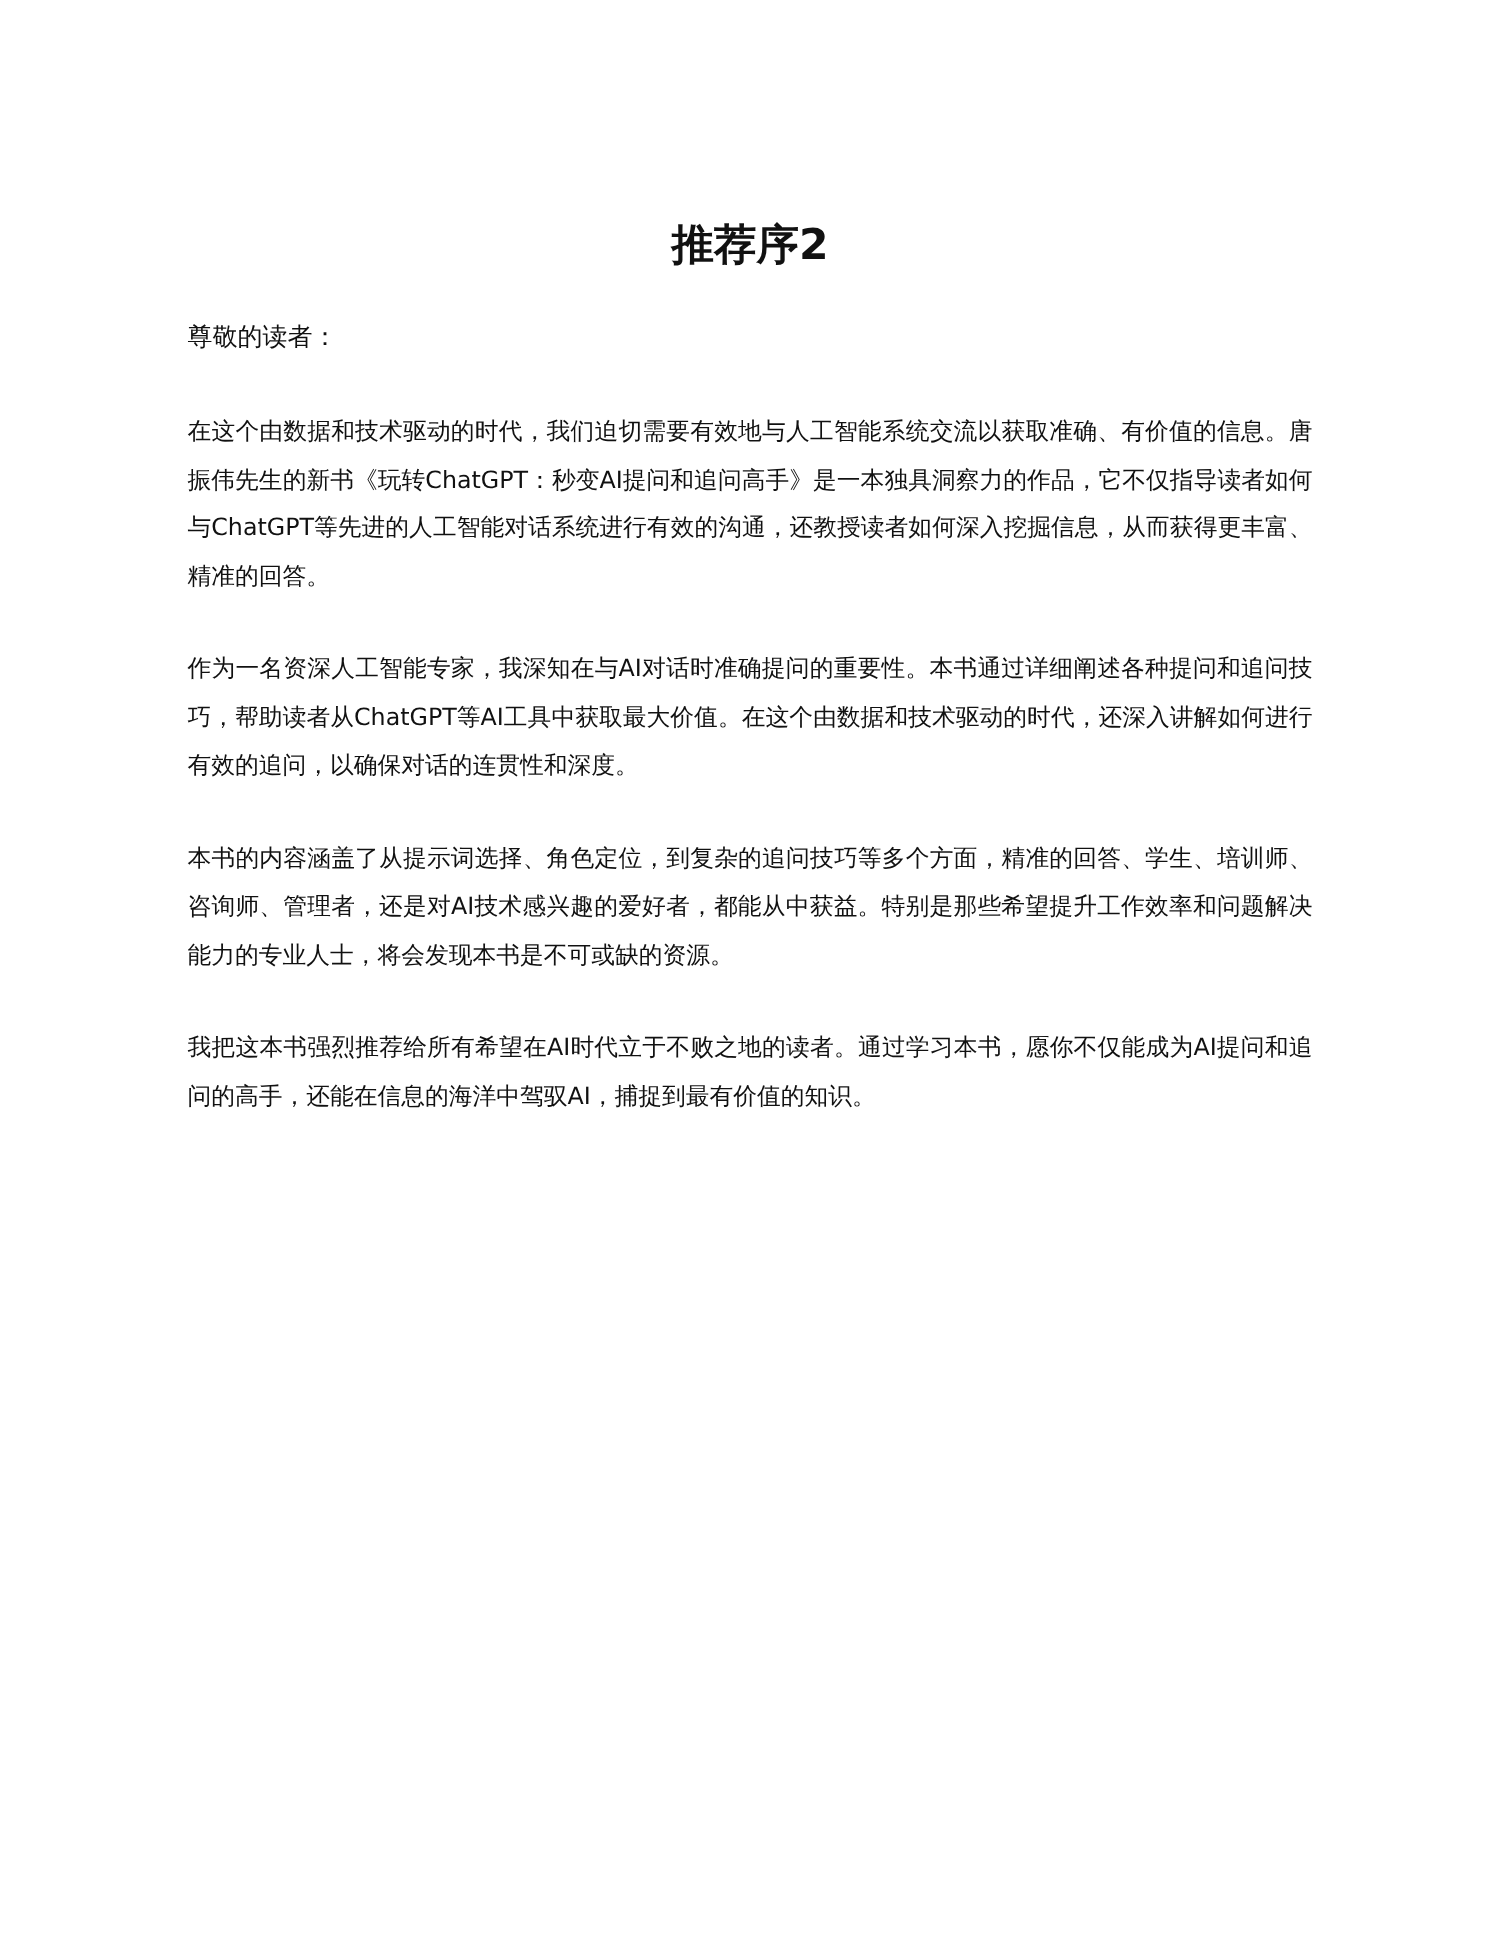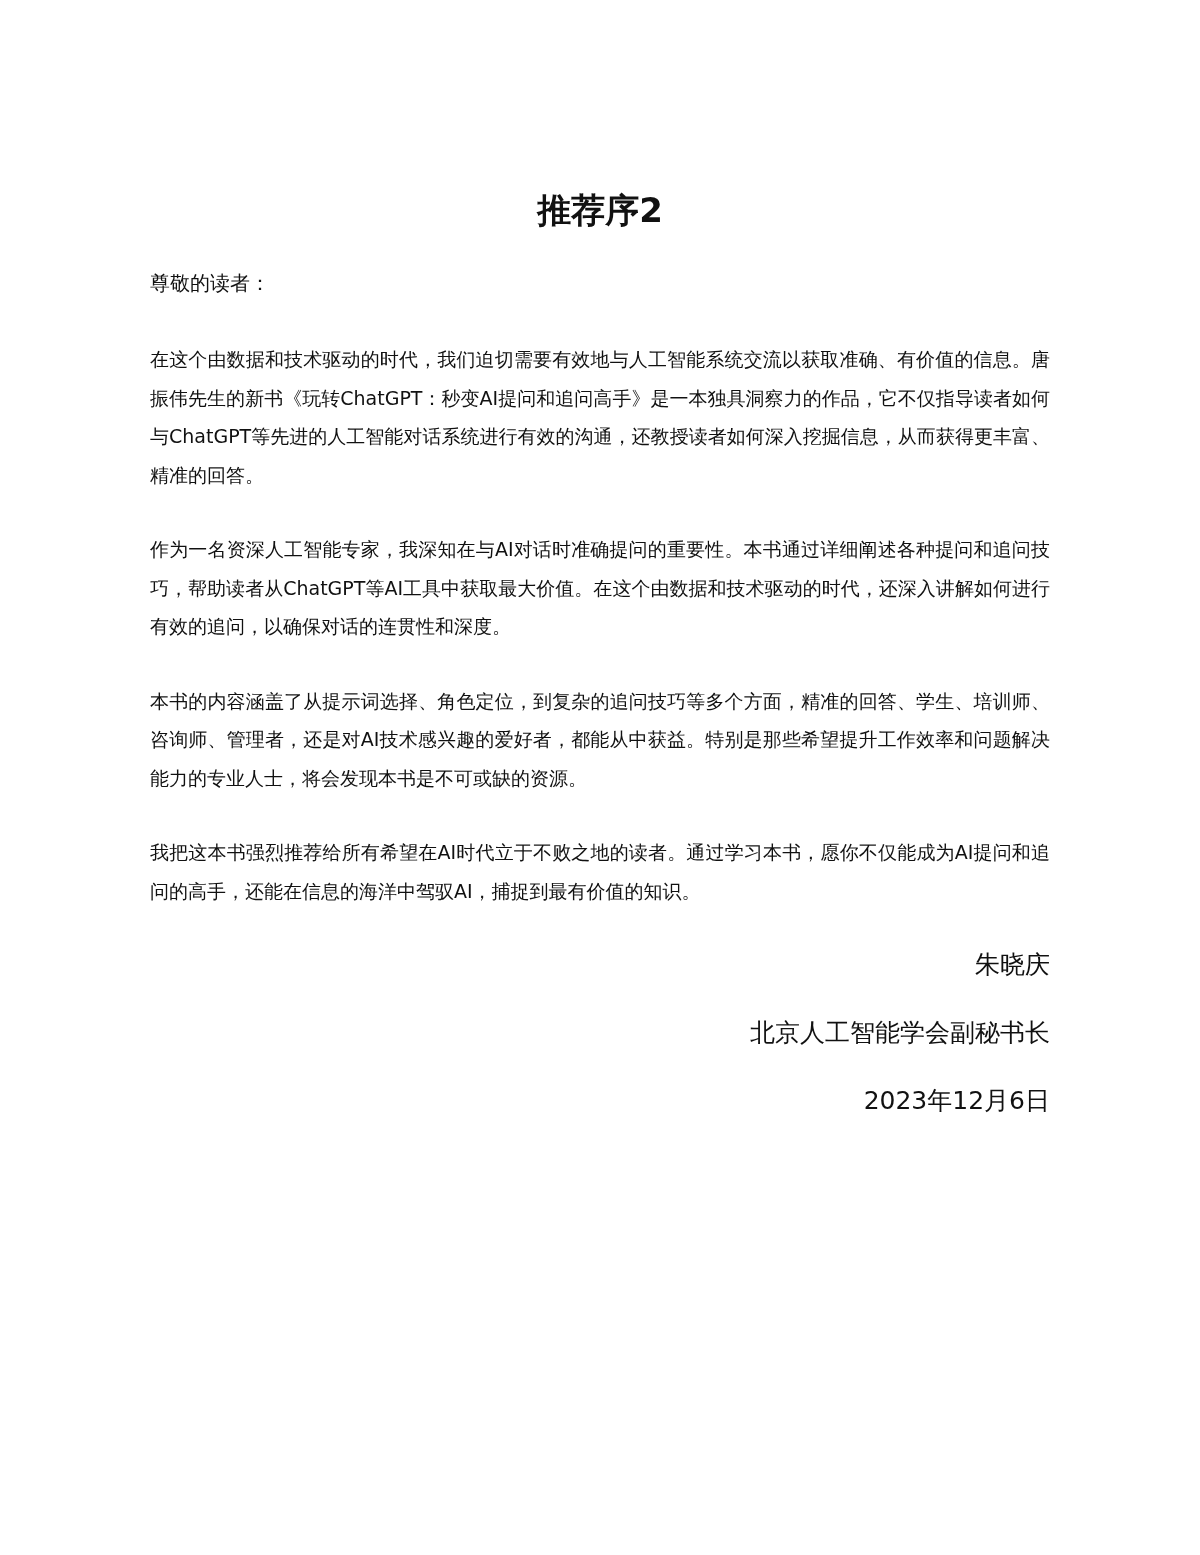--- a/index.html
+++ b/index.html
@@ -11,21 +11,21 @@
       width: 1200px;
       height: 1555px;
       position: relative;
       overflow: hidden;
       font-family: "DejaVu Sans", "Liberation Sans", sans-serif;
       color: #111111;
     }
     .page {
       position: absolute;
       left: 150px;
-      top: 184px;
+      top: 170px;
       width: 900px;
     }
     .title {
       text-align: center;
       font-size: 34px;
       font-weight: bold;
       line-height: 52px;
       margin: 0 0 28px 0;
       letter-spacing: 0px;
     }
@@ -55,18 +55,13 @@
 <div class="page">
   <h1 class="title">推荐序2</h1>
 
   <p class="salutation">尊敬的读者：</p>
 
   <p class="para">在这个由数据和技术驱动的时代，我们迫切需要有效地与人工智能系统交流以获取准确、有价值的信息。唐振伟先生的新书《玩转ChatGPT：秒变AI提问和追问高手》是一本独具洞察力的作品，它不仅指导读者如何与ChatGPT等先进的人工智能对话系统进行有效的沟通，还教授读者如何深入挖掘信息，从而获得更丰富、精准的回答。</p>
   <p class="para">作为一名资深人工智能专家，我深知在与AI对话时准确提问的重要性。本书通过详细阐述各种提问和追问技巧，帮助读者从ChatGPT等AI工具中获取最大价值。在这个由数据和技术驱动的时代，还深入讲解如何进行有效的追问，以确保对话的连贯性和深度。</p>
   <p class="para">本书的内容涵盖了从提示词选择、角色定位，到复杂的追问技巧等多个方面，精准的回答、学生、培训师、咨询师、管理者，还是对AI技术感兴趣的爱好者，都能从中获益。特别是那些希望提升工作效率和问题解决能力的专业人士，将会发现本书是不可或缺的资源。</p>
   <p class="para">我把这本书强烈推荐给所有希望在AI时代立于不败之地的读者。通过学习本书，愿你不仅能成为AI提问和追问的高手，还能在信息的海洋中驾驭AI，捕捉到最有价值的知识。</p>
 
-  <div class="signature-block">
-    <p class="sign">朱晓庆</p>
-    <p class="sign">北京人工智能学会副秘书长</p>
-    <p class="sign">2023年12月6日</p>
-  </div>
 </div>
 
 </body></html>

